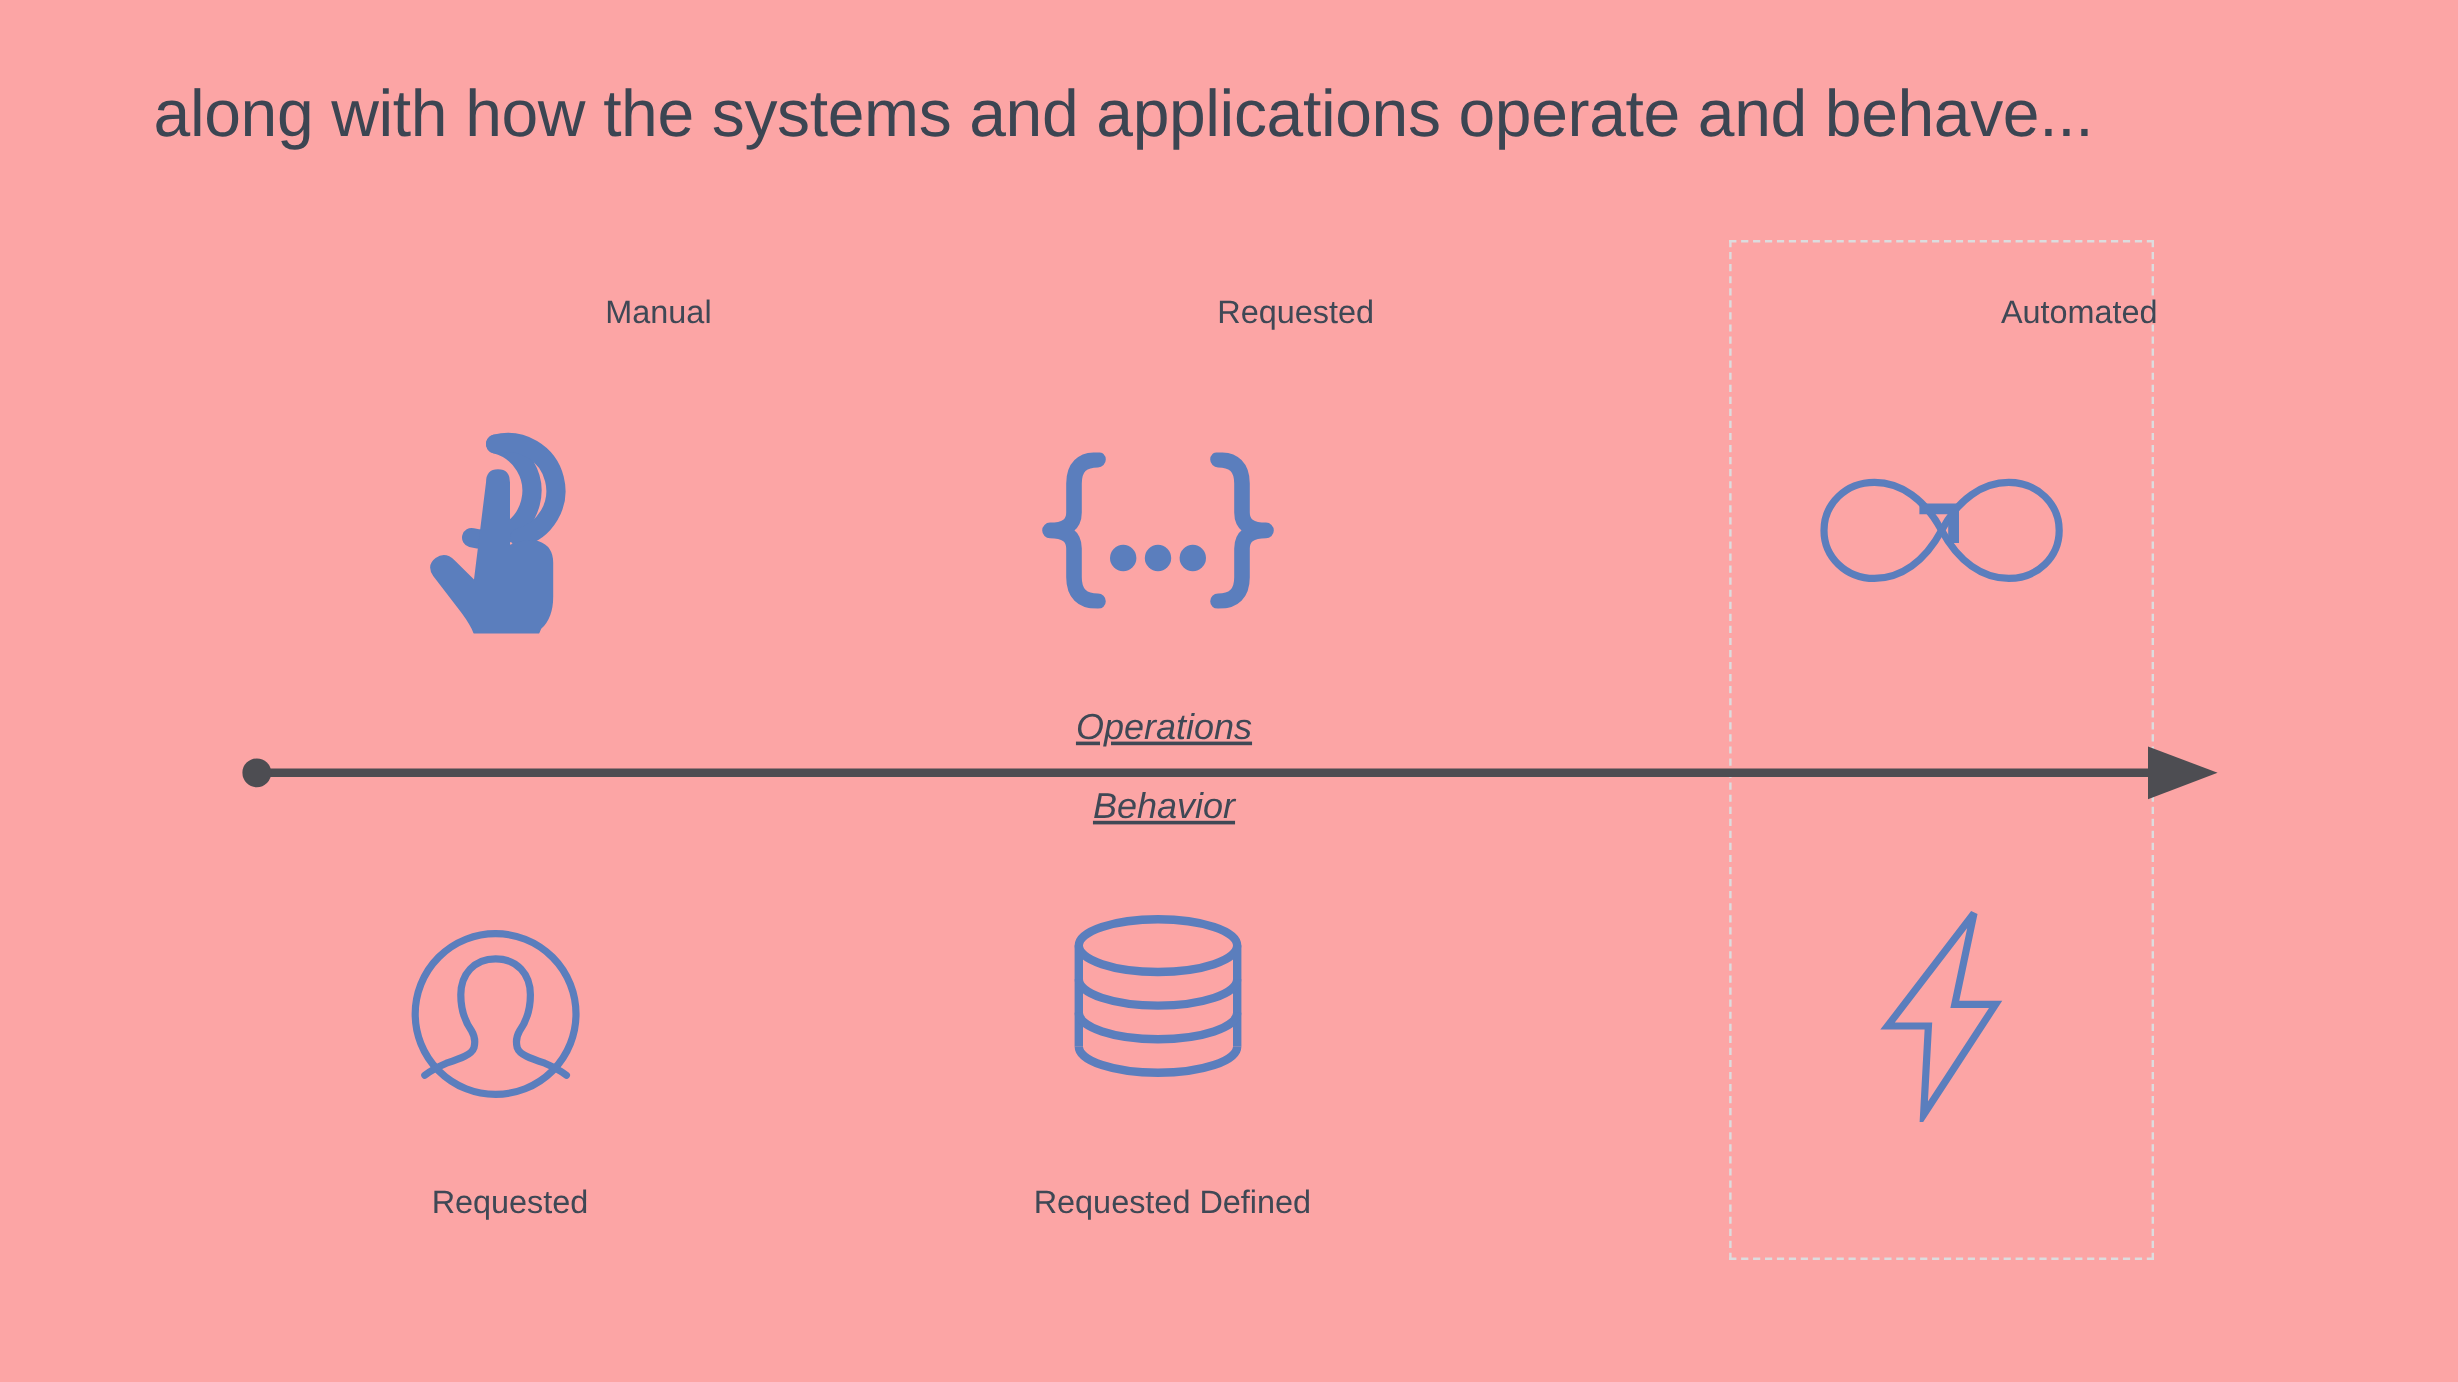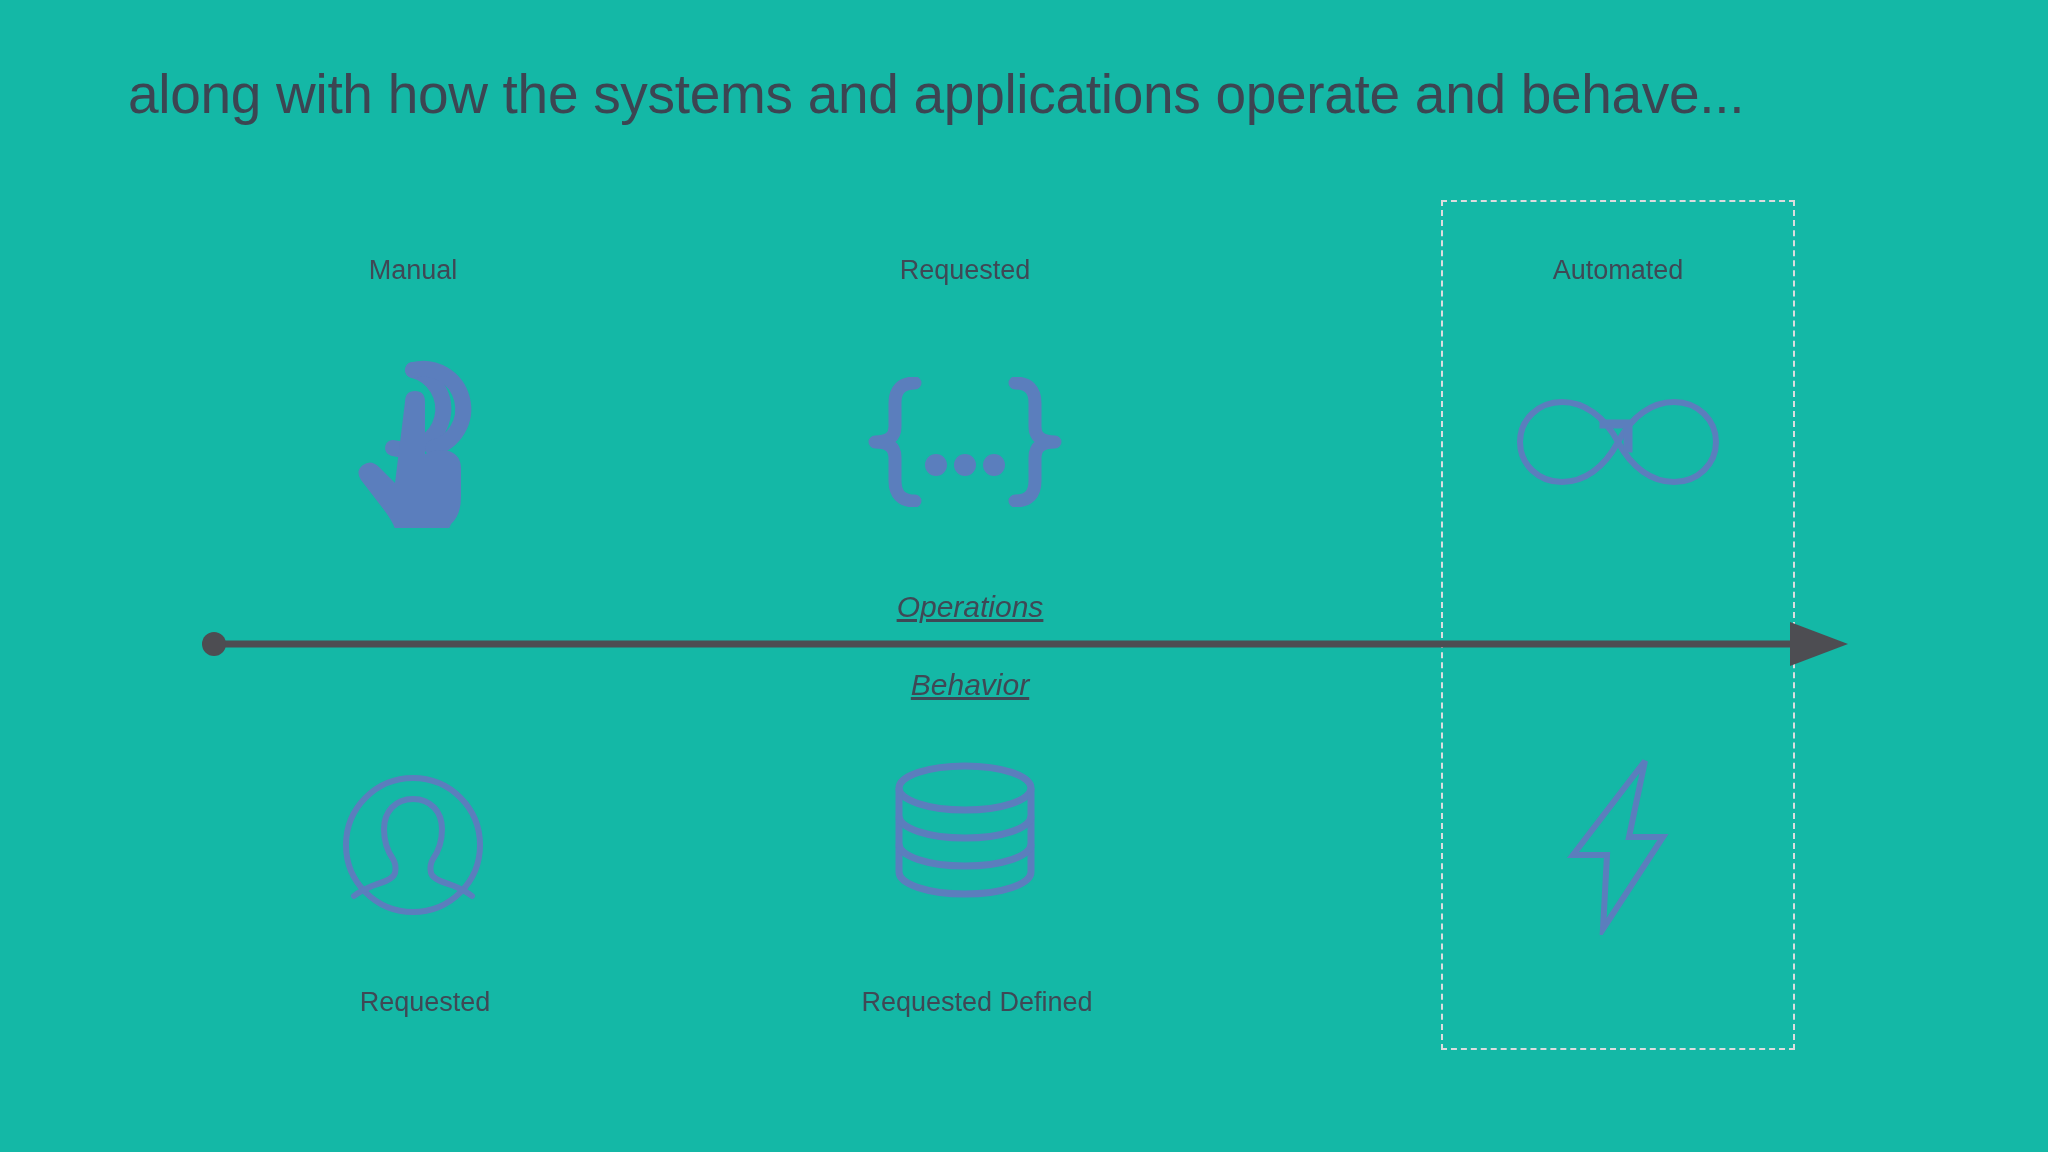--- a/index.html
+++ b/index.html
@@ -12,21 +12,21 @@
     height: 1152px;
     position: relative;
     overflow: hidden;
     font-family: "Liberation Sans", sans-serif;
     -webkit-font-smoothing: antialiased;
   }
 
   .slide {
     position: absolute;
     inset: 0;
-    background: #14b8a6;
+    background: #fca5a5;
   }
 
   
   .slide-title {
     position: absolute;
     left: 128px;
     top: 62px;
     font-size: 55px;
     font-weight: 400;
     color: #3c4552;
@@ -52,24 +52,24 @@
     width: 360px;
     top: 0;
     height: 100%;
   }
   .col-1 { left: 233px; }
   .col-2 { left: 785px; }
   .col-3 { left: 1438px; }
 
   .col-label-top {
     position: absolute;
-    top: 255px;
+    top: 245px;
     left: 0;
     width: 100%;
-    text-align: center;
+    text-align: right;
     font-size: 27px;
     color: #3f4855;
     font-weight: 400;
   }
   .col-label-bottom {
     position: absolute;
     top: 987px;
     left: 12px;
     width: 100%;
     text-align: center;
@@ -113,21 +113,21 @@
     position: absolute;
     left: 790px;
     width: 360px;
     text-align: center;
     font-style: italic;
     font-size: 30px;
     color: #3f4855;
     text-decoration: underline;
   }
   .axis-label-ops { top: 590px; }
-  .axis-label-beh { top: 656px; margin-top: 12px; }
+  .axis-label-beh { top: 656px; }
 </style>
 </head>
 <body>
 
 <div class="slide">
 
   <div class="slide-title">along with how the systems and applications operate and behave...</div>
 
   <div class="highlight-box"></div>
 

